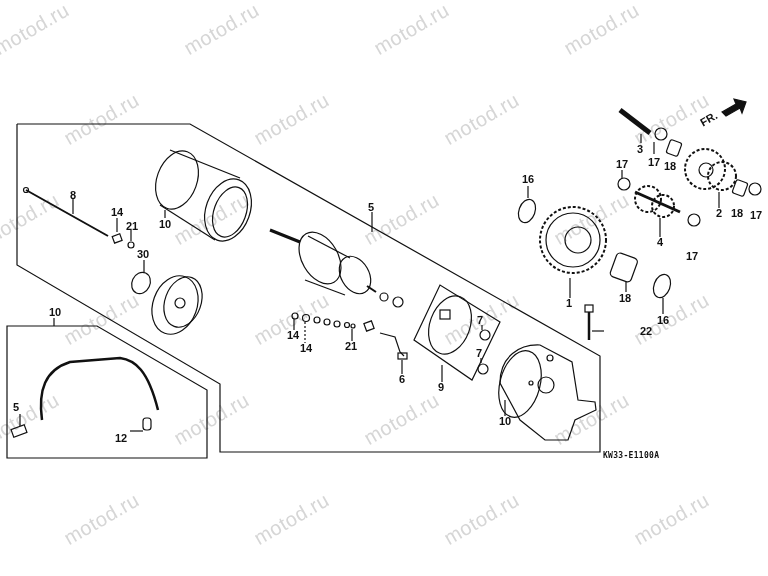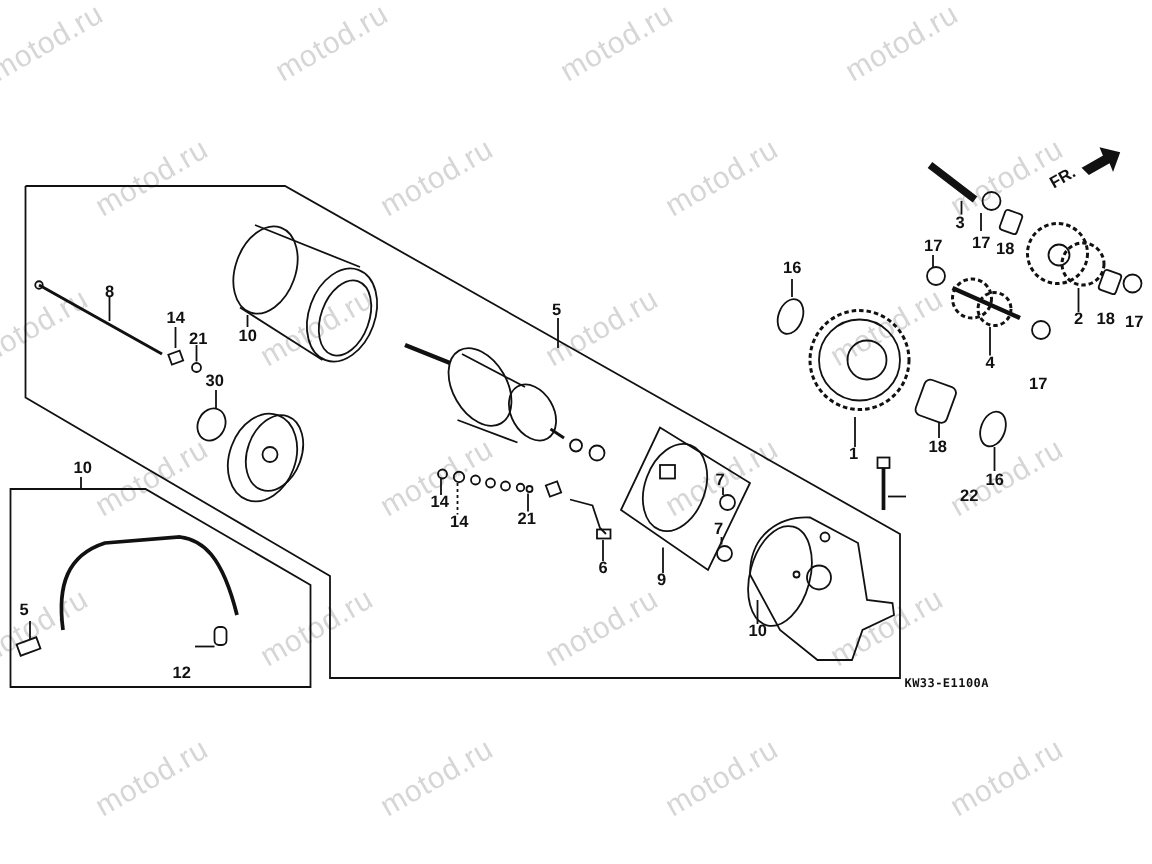--- a/index.html
+++ b/index.html
@@ -199,21 +199,21 @@
     <span class="callout" style="left:657px;top:237px">4</span>
     <span class="callout" style="left:368px;top:202px">5</span>
     <span class="callout" style="left:399px;top:374px">6</span>
     <span class="callout" style="left:477px;top:315px">7</span>
     <span class="callout" style="left:476px;top:348px">7</span>
     <span class="callout" style="left:70px;top:190px">8</span>
     <span class="callout" style="left:438px;top:382px">9</span>
     <span class="callout" style="left:159px;top:219px">10</span>
     <span class="callout" style="left:499px;top:416px">10</span>
     <span class="callout" style="left:49px;top:307px">10</span>
-    <span class="callout" style="left:115px;top:444px">12</span>
+    <span class="callout" style="left:115px;top:433px">12</span>
     <span class="callout" style="left:13px;top:402px">5</span>
     <span class="callout" style="left:287px;top:330px">14</span>
     <span class="callout" style="left:300px;top:343px">14</span>
     <span class="callout" style="left:111px;top:207px">14</span>
     <span class="callout" style="left:522px;top:174px">16</span>
     <span class="callout" style="left:657px;top:315px">16</span>
     <span class="callout" style="left:616px;top:159px">17</span>
     <span class="callout" style="left:648px;top:157px">17</span>
     <span class="callout" style="left:750px;top:210px">17</span>
     <span class="callout" style="left:686px;top:251px">17</span>

